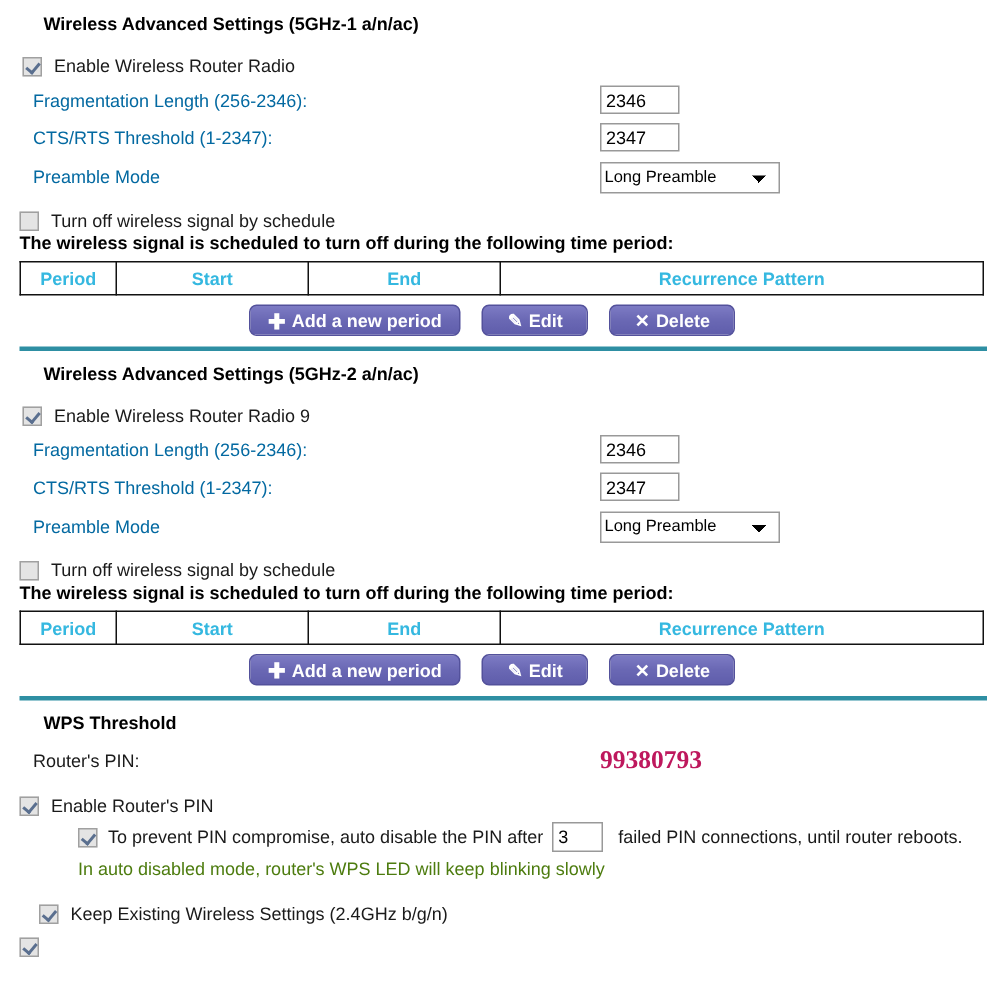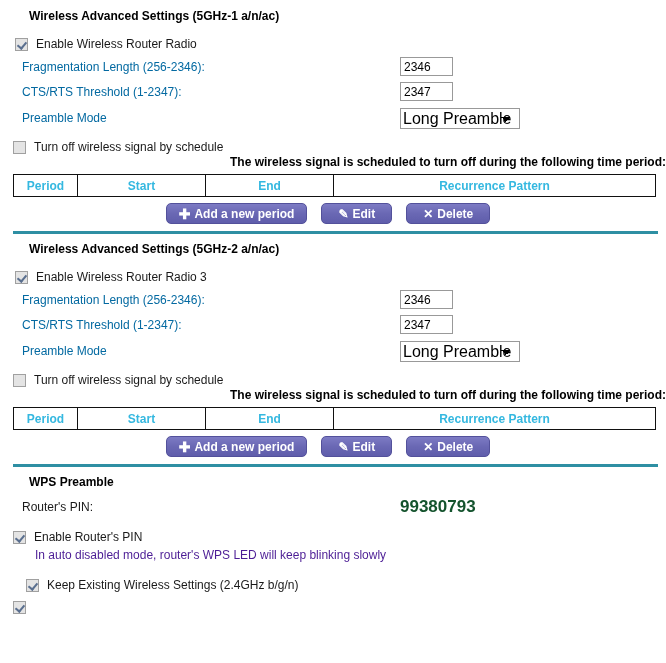--- a/index.html
+++ b/index.html
@@ -57,21 +57,21 @@
     outline: none;
   }
   input.txt-small {
     width: 34px;
     height: 20px;
     text-align: left;
   }
 
   select.sel {
     font-family: "Liberation Sans", sans-serif;
-    font-size: 16px;
+    font-size: 11px;
     color: #000;
     border: 1px solid #999;
     background: #fff;
     height: 21px;
     width: 120px;
     padding: 1px 2px;
     -webkit-appearance: none;
     -moz-appearance: none;
     appearance: none;
     background-image:
@@ -114,21 +114,20 @@
     font-size: 12px;
     color: #1a1a1a;
   }
 
   .note-bold {
     font-weight: bold;
     font-size: 12px;
     color: #000;
     padding-left: 13px;
     line-height: 17px;
-    text-align: right;
   }
 
   
   table.sched {
     border-collapse: collapse;
     width: 643px;
     margin-left: 13px;
     table-layout: fixed;
   }
   table.sched th {
@@ -179,38 +178,39 @@
   .pin-row {
     display: flex;
     align-items: center;
     padding-left: 22px;
     height: 26px;
   }
   .pin-row .pin-label { width: 378px; font-size: 12px; }
   .pin-value {
     font-size: 17px;
     font-weight: bold;
-    color: #14532d;
+    color: #be185d;
     letter-spacing: 0px;
+    font-family: Liberation Serif, serif;
   }
 
   .inline-text { font-size: 12px; color: #1a1a1a; }
   .pin-compromise {
     display: flex;
     align-items: center;
     padding-left: 52px;
     height: 24px;
   }
   .pin-compromise .cb { margin-right: 7px; }
   .pin-compromise .t1 { margin-right: 6px; }
   .pin-compromise .t2 { margin-left: 10px; }
   .sub-note {
-    padding-left: 35px;
-    font-size: 12px;
-    color: #4c1d95;
+    padding-left: 52px;
+    font-size: 12px;
+    color: #4d7c0f;
     line-height: 18px;
   }
 </style>
 </head>
 <body>
 
 <div class="page">
 
   <div>
     <div style="height:8px"></div>
@@ -276,21 +276,21 @@
   <div style="height:5px"></div>
   <div class="divider"></div>
 
   <div>
     <div style="height:7px"></div>
     <div class="section-title">Wireless Advanced Settings (5GHz-2 a/n/ac)</div>
 
     <div style="height:5px"></div>
     <div class="cb-row">
       <span class="cb checked"></span>
-      <span class="cb-label">Enable Wireless Router Radio 3</span>
+      <span class="cb-label">Enable Wireless Router Radio 9</span>
     </div>
 
     <div style="height:3px"></div>
     <div class="field-row">
       <span class="fr-label">Fragmentation Length (256-2346):</span>
       <input class="txt" type="text" value="2346" style="">
     </div>
 
     <div class="field-row">
       <span class="fr-label">CTS/RTS Threshold (1-2347):</span>
@@ -335,35 +335,41 @@
         <span>Delete</span>
       </button>
     </div>
   </div>
 
   <div style="height:5px"></div>
   <div class="divider"></div>
 
   <div>
     <div style="height:7px"></div>
-    <div class="section-title">WPS Preamble</div>
+    <div class="section-title">WPS Threshold</div>
 
     <div style="height:4px"></div>
     <div class="pin-row">
       <span class="pin-label">Router's PIN:</span>
       <span class="pin-value">99380793</span>
     </div>
 
     <div style="height:2px"></div>
     <div class="cb-row" style="padding-left:13px">
       <span class="cb checked"></span>
       <span class="cb-label">Enable Router's PIN</span>
     </div>
 
     <div style="height:2px"></div>
+    <div class="pin-compromise">
+      <span class="cb checked"></span>
+      <span class="inline-text t1">To prevent PIN compromise, auto disable the PIN after</span>
+      <input class="txt txt-small" type="text" value="3" style="">
+      <span class="inline-text t2">failed PIN connections, until router reboots.</span>
+    </div>
 
     <div class="sub-note">In auto disabled mode, router's WPS LED will keep blinking slowly</div>
 
     <div style="height:6px"></div>
     <div class="cb-row" style="padding-left:26px">
       <span class="cb checked"></span>
       <span class="cb-label">Keep Existing Wireless Settings (2.4GHz b/g/n)</span>
     </div>
     <div class="cb-row" style="padding-left:13px">
       <span class="cb checked"></span>

